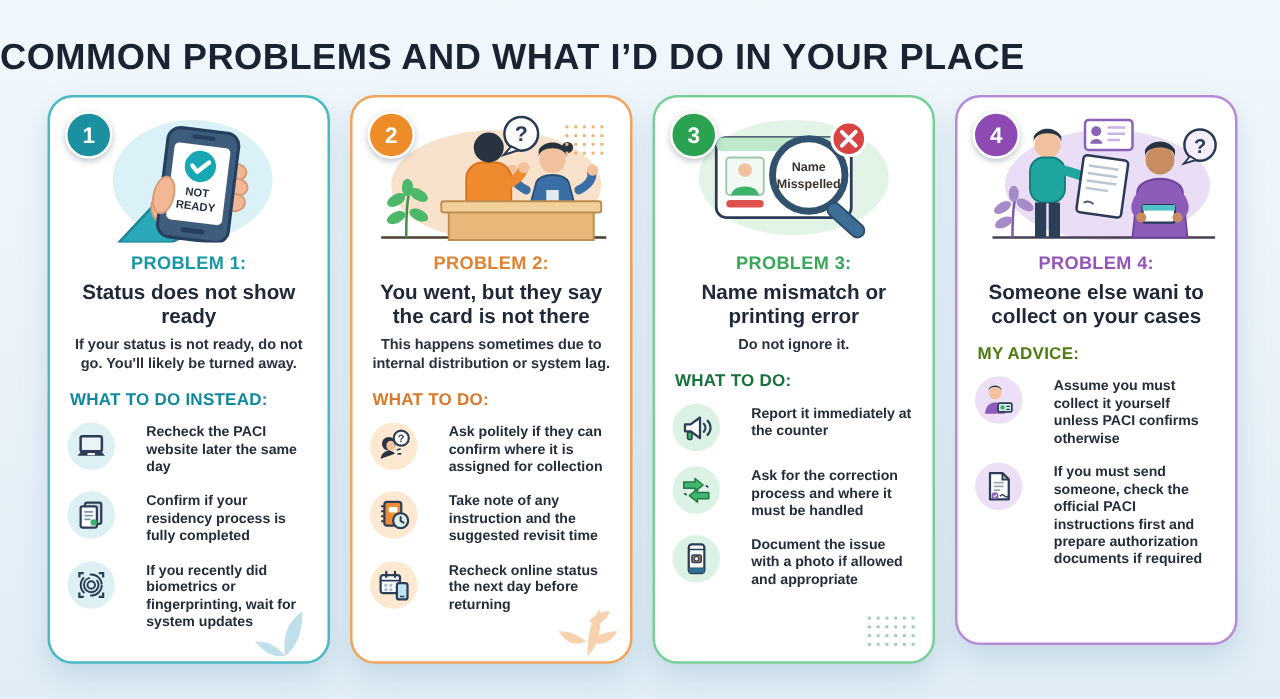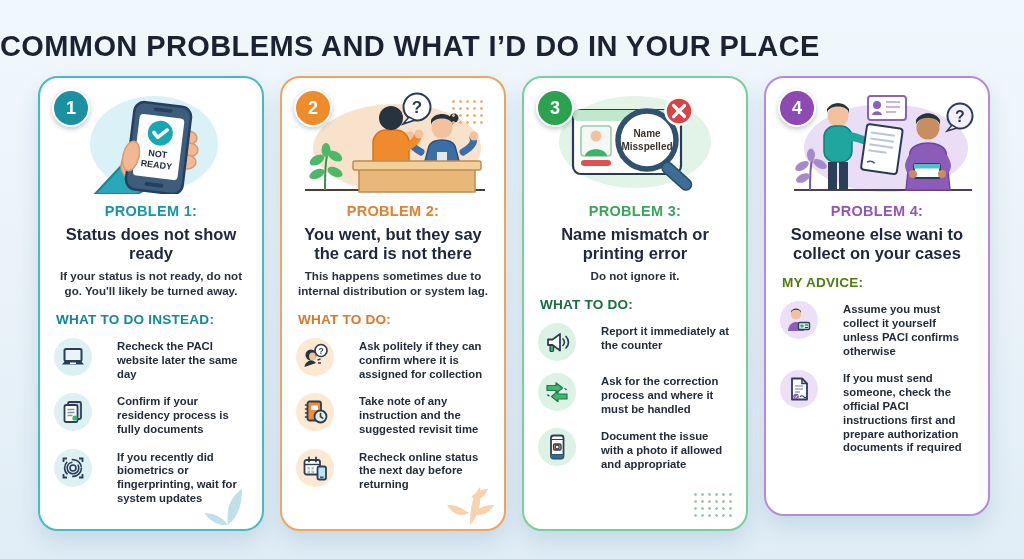--- a/index.html
+++ b/index.html
@@ -143,21 +143,21 @@
         </div>
         <div class="item">
           <span class="item-icon">
             <svg width="30" height="30" viewBox="0 0 30 30">
               <rect x="10" y="5" width="13" height="17" rx="1.5" fill="#cfd9de" stroke="#2c3e56" stroke-width="1.8"></rect>
               <rect x="6.5" y="8" width="13" height="17" rx="1.5" fill="#ffffff" stroke="#2c3e56" stroke-width="1.8"></rect>
               <path d="M9.5 12.5h7 M9.5 15.5h7 M9.5 18.5h5" stroke="#8194a5" stroke-width="1.4"></path>
               <circle cx="17" cy="21" r="2.6" fill="#3cb36a"></circle>
             </svg>
           </span>
-          <span class="item-text">Confirm if your residency process is fully documents</span>
+          <span class="item-text">Confirm if your residency process is fully completed</span>
         </div>
         <div class="item">
           <span class="item-icon">
             <svg width="30" height="30" viewBox="0 0 30 30">
               <path d="M9 5.5H5.5V9 M21 5.5h3.5V9 M9 24.5H5.5V21 M21 24.5h3.5V21" stroke="#2c3e56" stroke-width="1.8" fill="none"></path>
               <circle cx="15" cy="15" r="3" stroke="#2c3e56" stroke-width="1.6" fill="none"></circle>
               <circle cx="15" cy="15" r="5.8" stroke="#2c3e56" stroke-width="1.6" fill="none" stroke-dasharray="26 6"></circle>
               <circle cx="15" cy="15" r="8.4" stroke="#2c3e56" stroke-width="1.6" fill="none" stroke-dasharray="14 5"></circle>
             </svg>
           </span>

